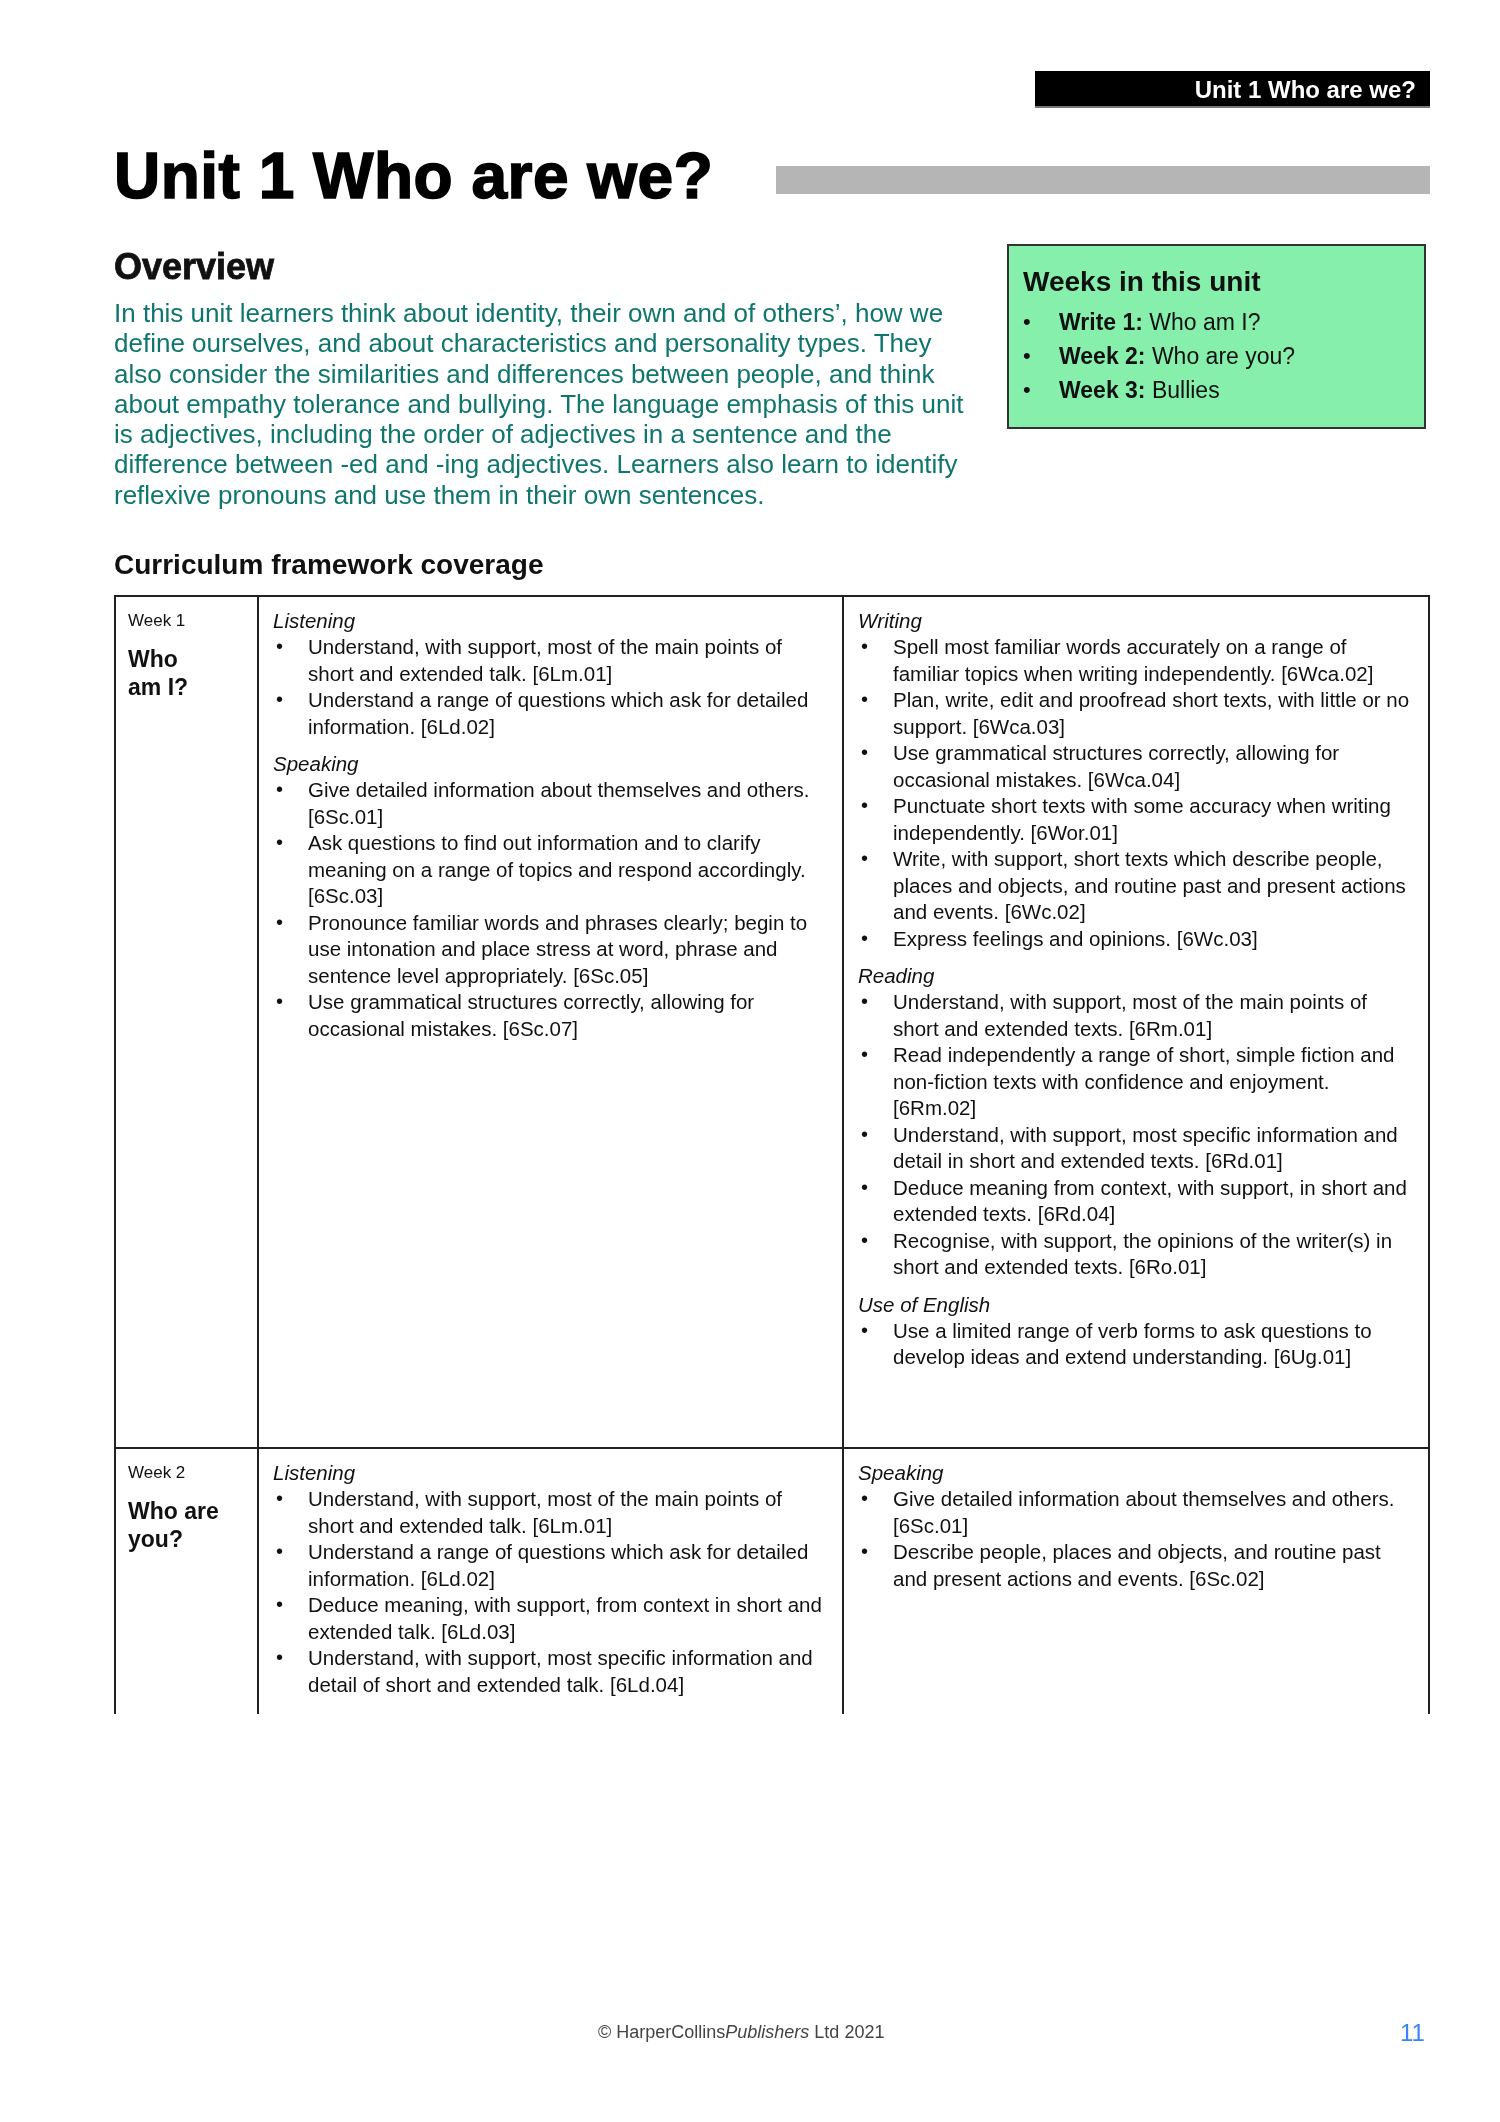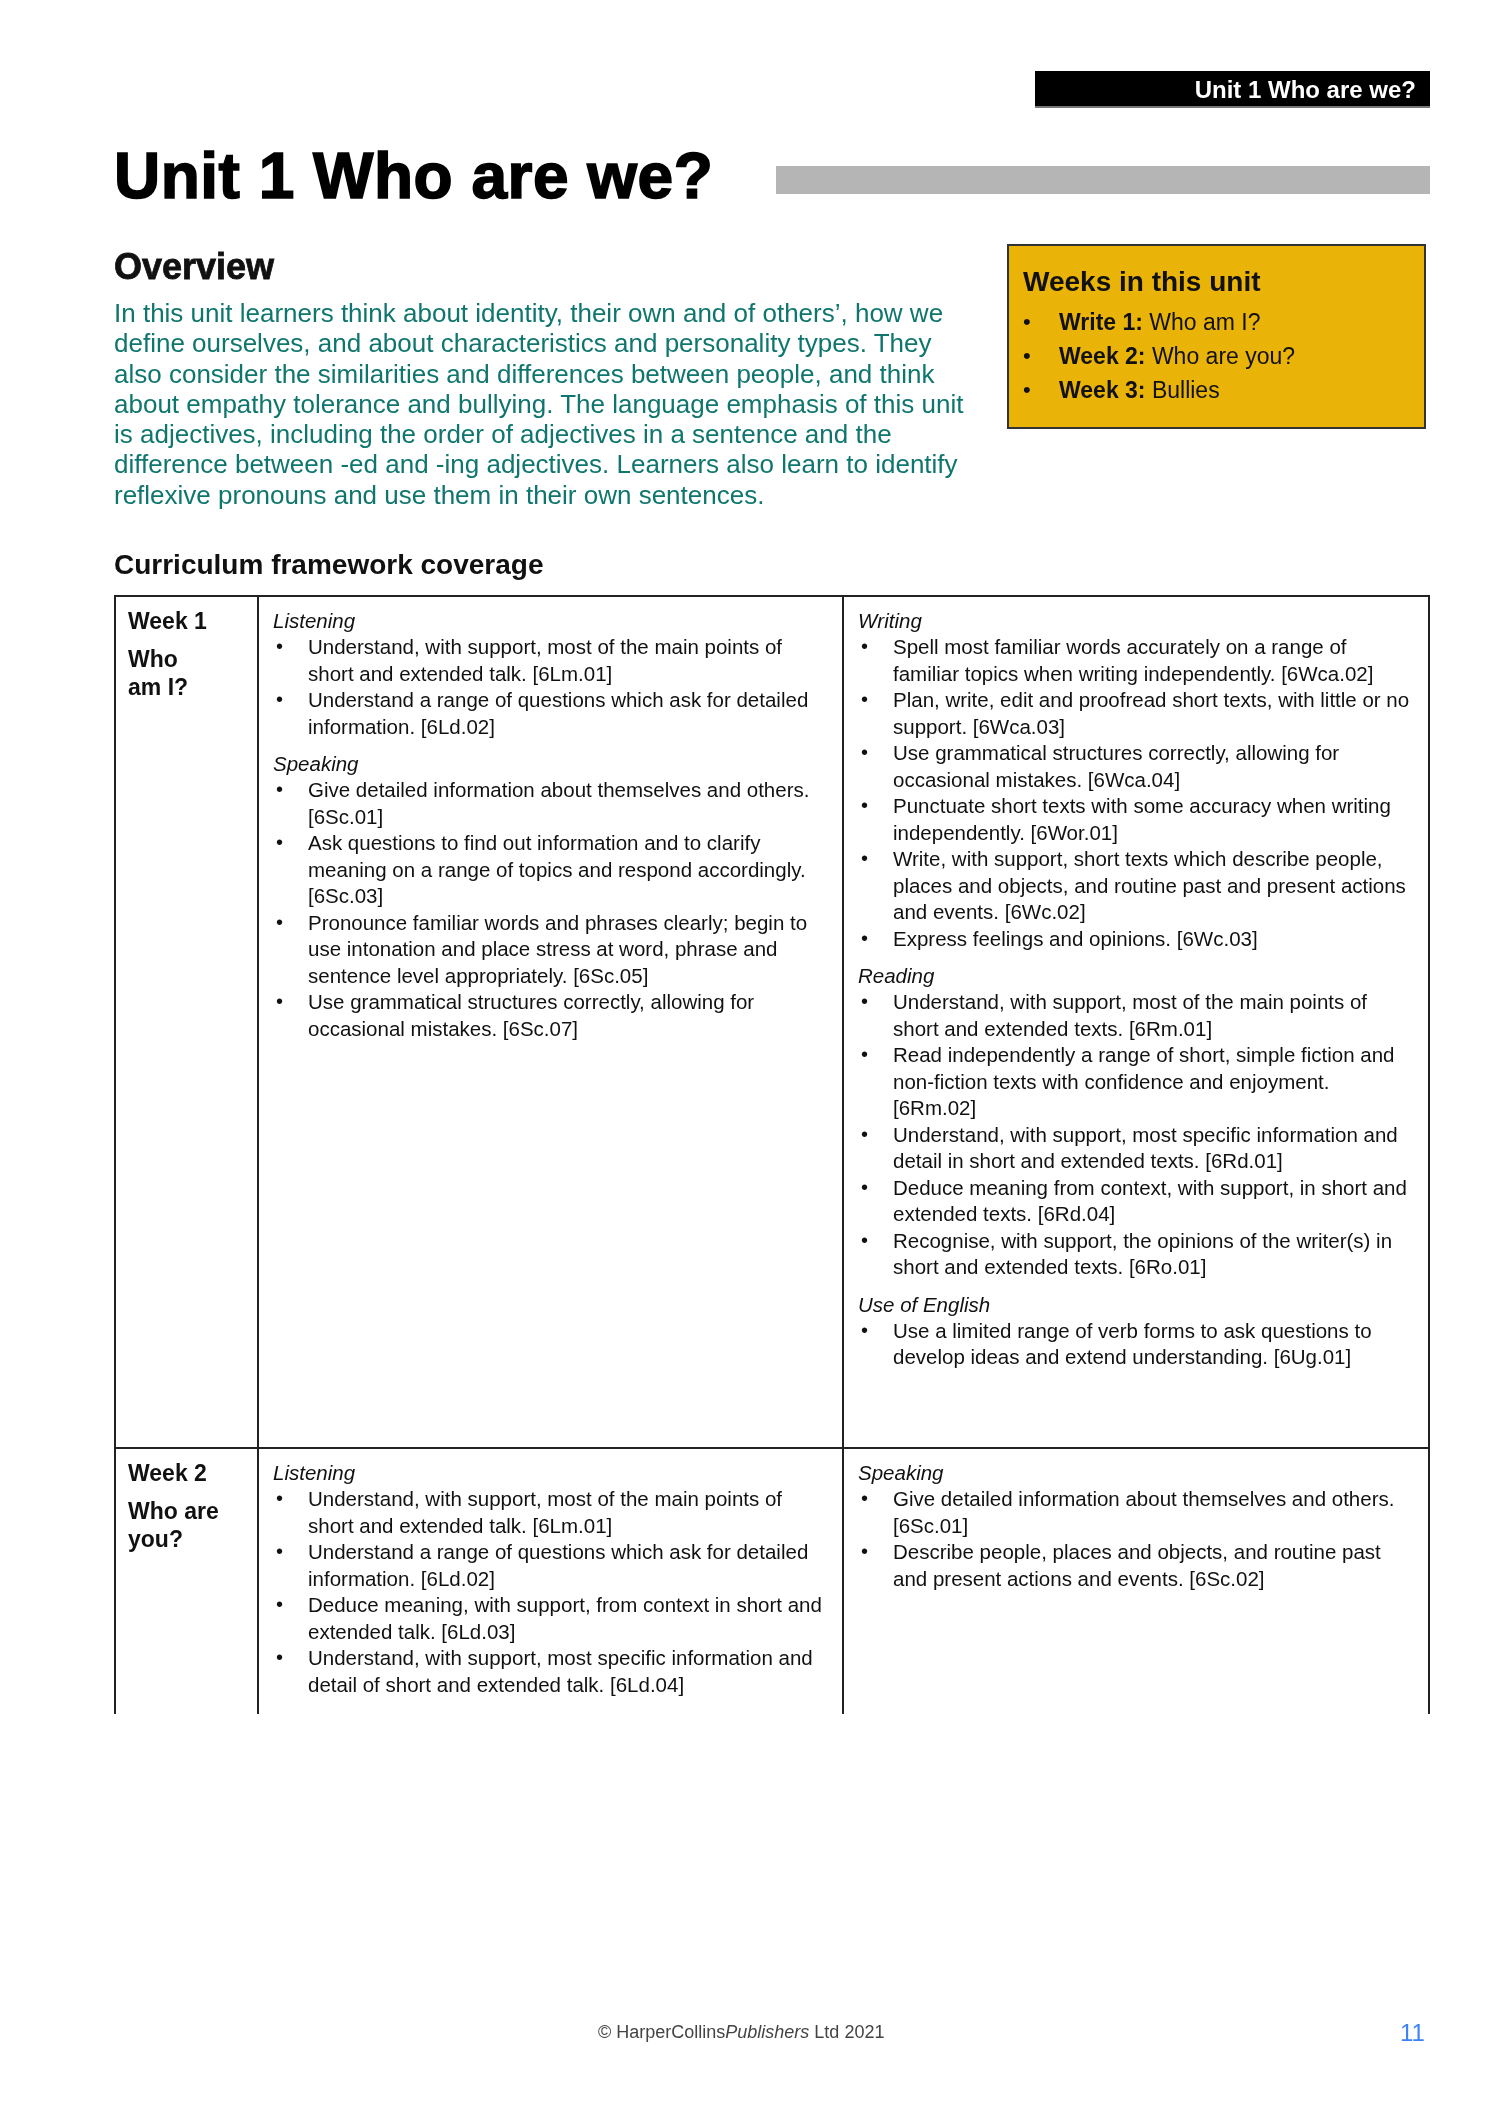--- a/index.html
+++ b/index.html
@@ -26,21 +26,21 @@
     position: absolute; left: 114px; top: 245px;
     font-weight: bold; font-size: 36px; line-height: 44px;
     -webkit-text-stroke: 0.8px #111;
   }
   .overview-text {
     position: absolute; left: 114px; top: 298px; width: 870px;
     font-size: 26px; line-height: 30.3px; color: #0f766e;
   }
   .weeks-box {
     position: absolute; left: 1007px; top: 244px; width: 419px; height: 185px;
-    background: #eab308; border: 2px solid #333;
+    background: #86efac; border: 2px solid #333;
     padding: 19px 0 0 14px;
   }
   .weeks-box h3 { font-size: 28px; font-weight: bold; line-height: 34px; margin-bottom: 6px; }
   .weeks-box ul { list-style: none; }
   .weeks-box li { position: relative; font-size: 23px; line-height: 34px; padding-left: 36px; }
   .weeks-box li .dot { position: absolute; left: 0; top: 0; font-size: 22px; }
   .weeks-box li b { font-weight: bold; }
 
   .cfc-heading {
     position: absolute; left: 114px; top: 548px;
@@ -51,21 +51,21 @@
     position: absolute; left: 114px; top: 595px; width: 1316px;
     border-top: 2px solid #222; border-left: 2px solid #222; border-right: 2px solid #222;
   }
   .row { display: flex; }
   .row + .row { border-top: 2px solid #222; }
   .c-week { width: 143px; border-right: 2px solid #222; padding: 10px 0 0 12px; }
   .c-mid { width: 585px; border-right: 2px solid #222; padding: 10px 12px 21px 14px; }
   .c-right { flex: 1; padding: 10px 12px 10px 14px; }
   .row-1 { height: 850px; }
   .row-2 { height: 267px; }
-  .week-num { font-size: 23px; font-weight: bold; line-height: 28px; margin-bottom: 10px; }
+  .week-num { font-size: 17px; font-weight: normal; line-height: 28px; margin-bottom: 10px; }
   .week-name { font-size: 23px; font-weight: bold; line-height: 28px; }
 
   .section { margin-bottom: 10px; }
   .section-title { font-style: italic; font-size: 20.5px; line-height: 27px; }
   .items { list-style: none; }
   .items li { position: relative; padding-left: 35px; font-size: 20.5px; line-height: 26.5px; }
   .items li .dot { position: absolute; left: 3px; top: -1px; font-size: 20px; }
 
   .footer-copy {
     position: absolute; left: 598px; top: 2022px; font-size: 18px; color: #444;

